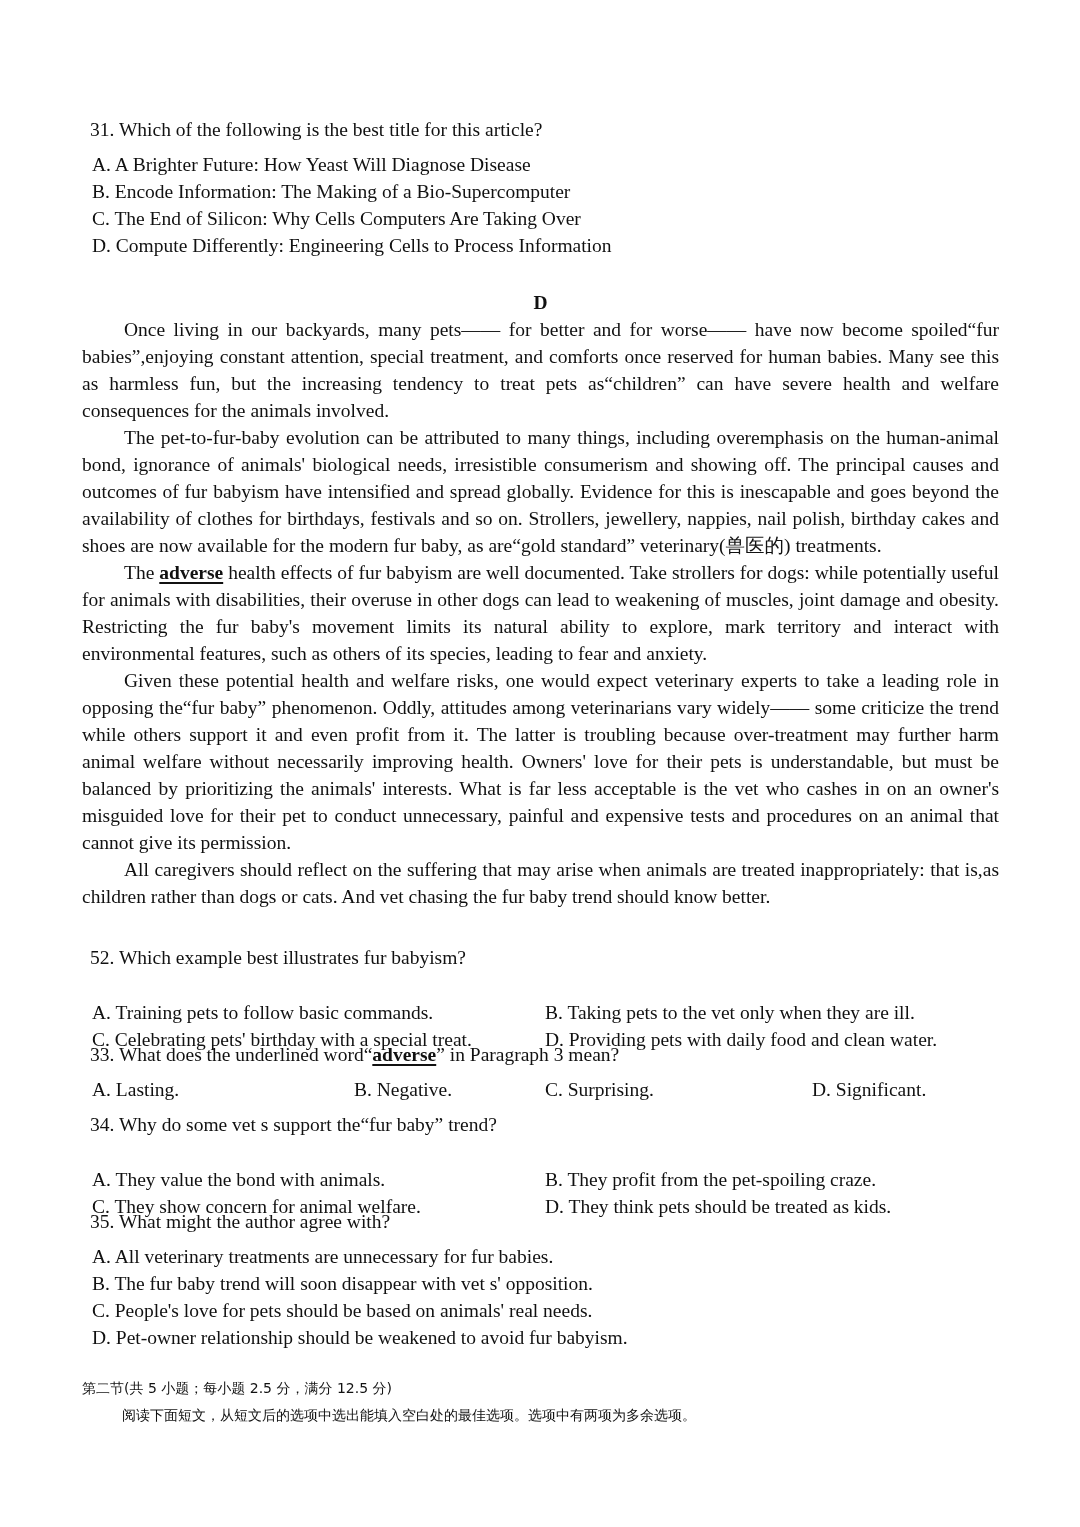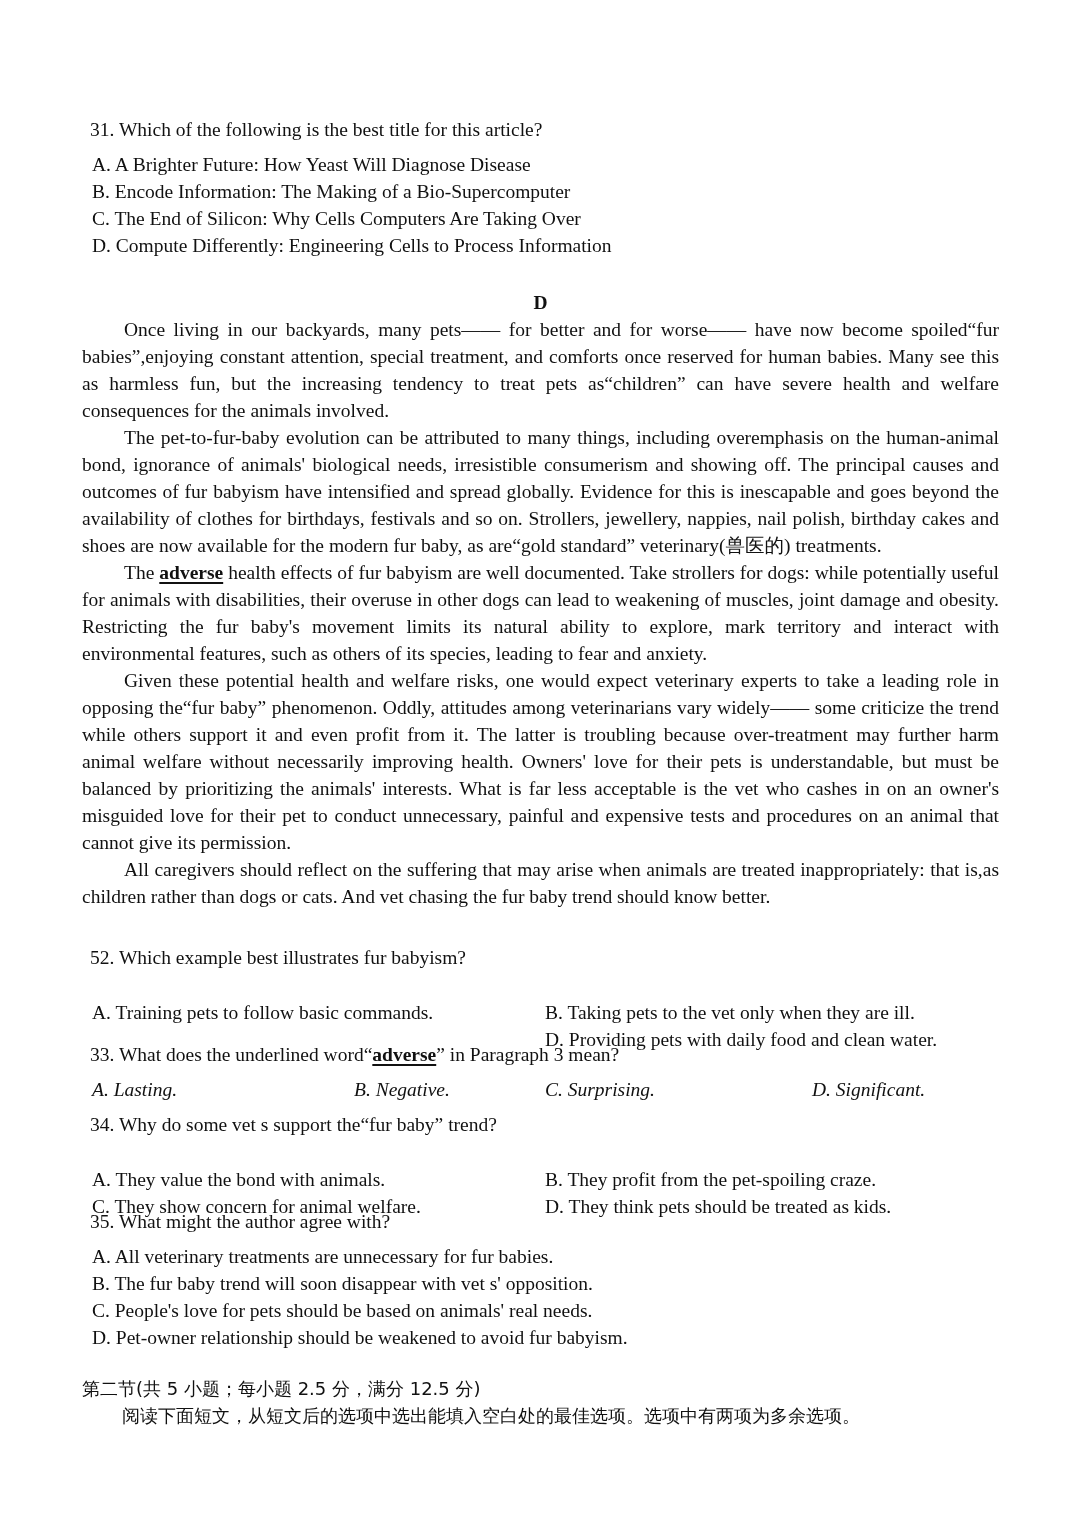--- a/index.html
+++ b/index.html
@@ -6,32 +6,32 @@
     body {
       width: 1080px; height: 1527px; position: relative; overflow: hidden;
       font-family: "Liberation Serif", "DejaVu Serif", serif;
       color: #111111; font-size: 19.5px;
     }
     .page { position: absolute; left: 82px; top: 108px; width: 917px; }
     .line { height: 27px; line-height: 27px; white-space: nowrap; }
     .q-stem { margin: 8px; }
     .opt { padding-left: 10px; }
     .opt-row4 { position: relative; height: 27px; line-height: 27px; white-space: nowrap; }
-    .opt-row4 span { position: absolute; top: 0; font-style: italic; }
+    .opt-row4 span { position: absolute; top: 0; }
     .opt-row2 { position: relative; height: 27px; line-height: 27px; white-space: nowrap; }
     .opt-row2 span { position: absolute; top: 0; margin-top: 20px; }
     .section-letter { text-align: center; font-weight: bold; height: 27px; line-height: 27px; margin-top: 30px; }
     .para {
       text-align: justify; line-height: 27px; margin: 0; text-indent: 42px;
       text-align-last: left;
     }
     .kw { font-weight: bold; text-decoration: underline; text-decoration-thickness: 2px; text-underline-offset: 3px; }
     .gap-questions { height: 26px; }
     .gap-section2 { height: 24px; }
-    .cn { font-family: "DejaVu Sans", sans-serif; font-size: 18px; }
+    .cn { font-family: "DejaVu Sans", sans-serif; font-size: 14px; }
     .cn-indent { padding-left: 40px; }
   </style>
 </head>
 <body>
 
 <div class="page">
 
   <div>
     <div class="line q-stem">31. Which of the following is the best title for this article?</div>
     <div class="line opt">A. A Brighter Future: How Yeast Will Diagnose Disease</div>
@@ -51,20 +51,21 @@
 
   <div class="gap-questions"></div>
 
   <div>
     <div class="line q-stem">52. Which example best illustrates fur babyism?</div>
     <div class="opt-row2">
       <span style="left:10px">A. Training pets to follow basic commands.</span>
       <span style="left:463px">B. Taking pets to the vet only when they are ill.</span>
     </div>
     <div class="opt-row2">
+      <span style="left:10px">C. Celebrating pets' birthday with a special treat.</span>
       <span style="left:463px">D. Providing pets with daily food and clean water.</span>
     </div>
   </div>
 
   <div>
     <div class="line q-stem"><span>33. What does the underlined word“</span><span class="kw">adverse</span><span>” in Paragraph 3 mean?</span></div>
     <div class="opt-row4">
       <span style="left:10px">A. Lasting.</span>
       <span style="left:272px">B. Negative.</span>
       <span style="left:463px">C. Surprising.</span>

